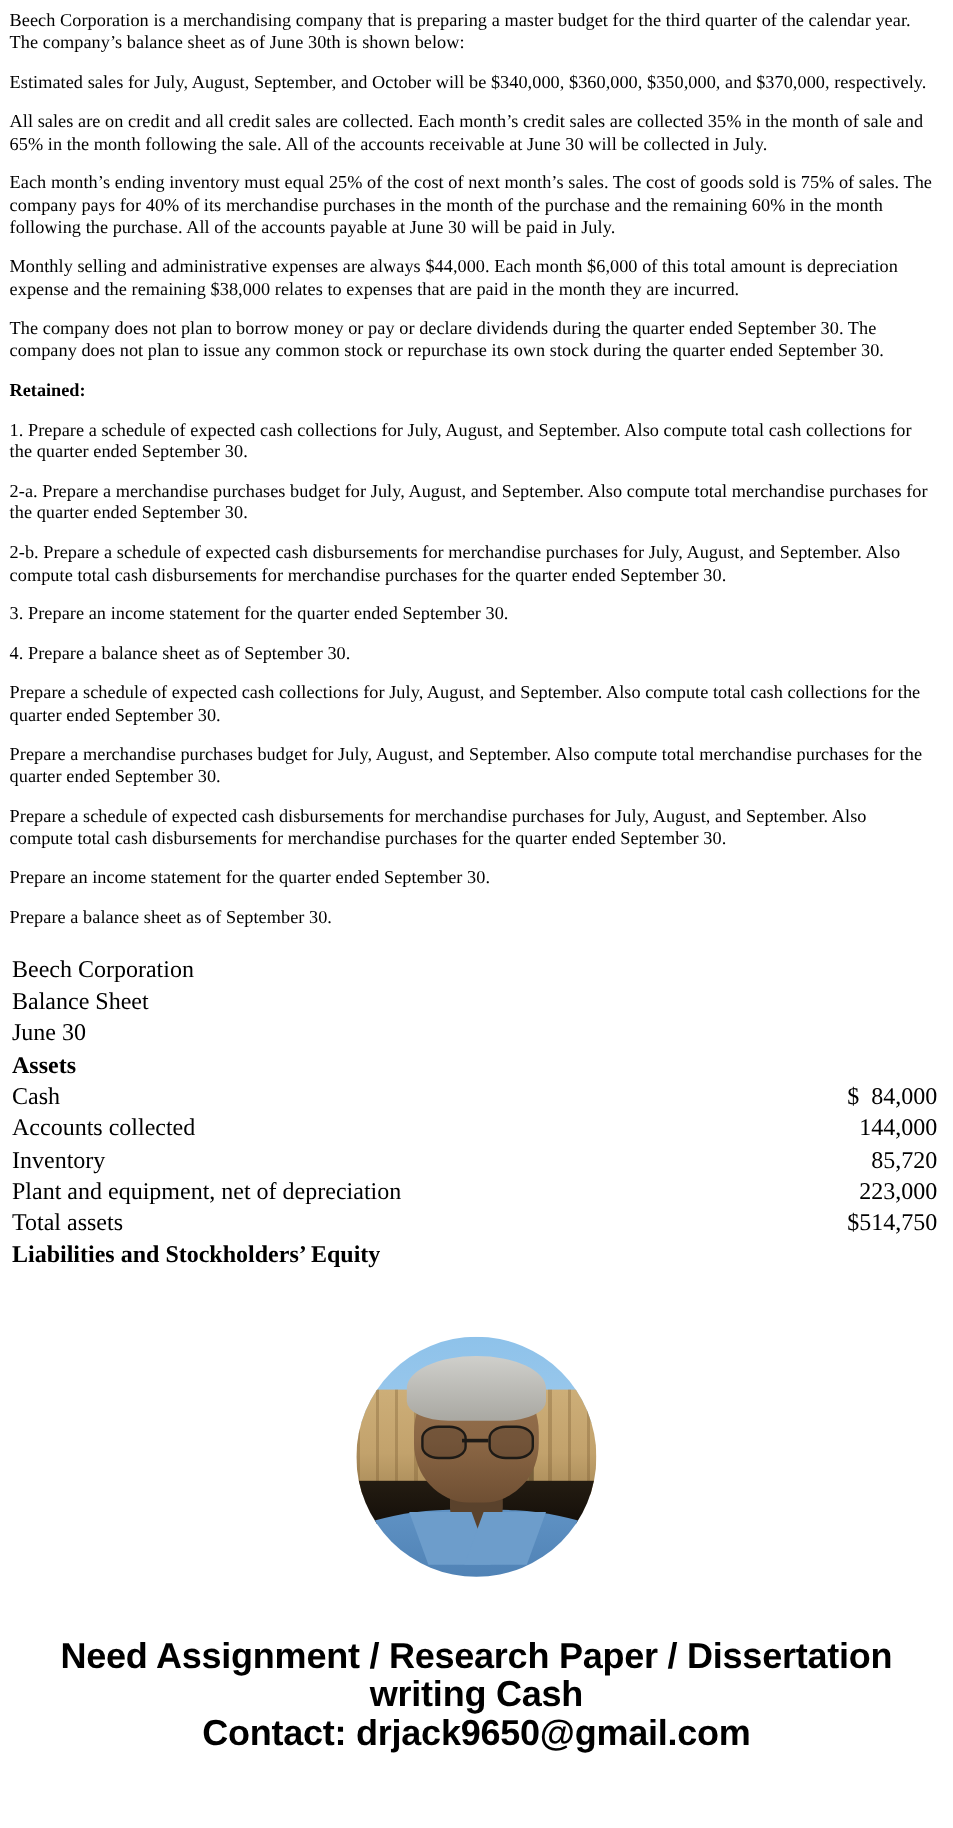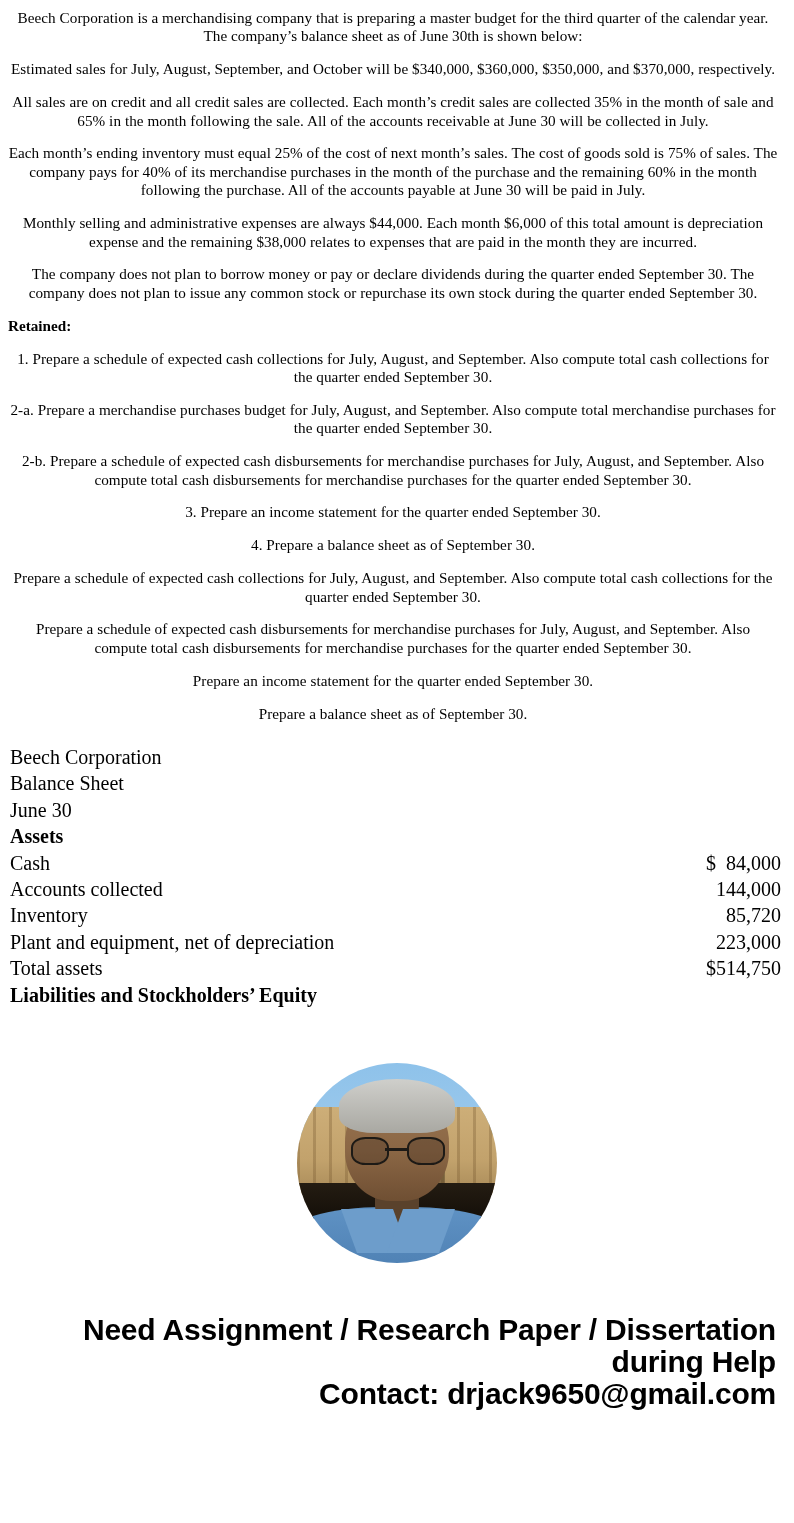--- a/index.html
+++ b/index.html
@@ -24,21 +24,21 @@
   }
 
   
   .prose {
     padding: 0 16px 0 8px;
   }
   .para {
     font-size: 15.2px;
     line-height: 1.21;
     margin: 0 0 14.5px 0;
-    text-align: center;
+    text-align: left;
     letter-spacing: 0.05px;
   }
   .para:first-child {
     margin-top: 9px;
   }
   .req-head {
     font-size: 15.2px;
     line-height: 1.21;
     font-weight: bold;
     margin: 0 0 14.5px 0;
@@ -200,21 +200,21 @@
   }
 
   
   .footer-head {
     margin-top: 52px;
     padding: 0 18px;
     font-family: "Liberation Sans", "DejaVu Sans", sans-serif;
     font-weight: bold;
     font-size: 30px;
     line-height: 1.0;
-    text-align: right;
+    text-align: center;
     color: #000000;
     letter-spacing: -0.2px;
   }
   .footer-head .fl {
     display: block;
     margin-bottom: 2px;
   }
   .footer-head .fl-contact {
     display: block;
     margin-top: 2px;
@@ -236,20 +236,21 @@
 
     <p class="req-head">Retained:</p>
 
     <p class="para">1. Prepare a schedule of expected cash collections for July, August, and September. Also compute total cash collections for the quarter ended September 30.</p>
     <p class="para">2-a. Prepare a merchandise purchases budget for July, August, and September. Also compute total merchandise purchases for the quarter ended September 30.</p>
     <p class="para">2-b. Prepare a schedule of expected cash disbursements for merchandise purchases for July, August, and September. Also compute total cash disbursements for merchandise purchases for the quarter ended September 30.</p>
     <p class="para">3. Prepare an income statement for the quarter ended September 30.</p>
     <p class="para">4. Prepare a balance sheet as of September 30.</p>
 
     <p class="para">Prepare a schedule of expected cash collections for July, August, and September. Also compute total cash collections for the quarter ended September 30.</p>
+    <p class="para">Prepare a merchandise purchases budget for July, August, and September. Also compute total merchandise purchases for the quarter ended September 30.</p>
     <p class="para">Prepare a schedule of expected cash disbursements for merchandise purchases for July, August, and September. Also compute total cash disbursements for merchandise purchases for the quarter ended September 30.</p>
     <p class="para">Prepare an income statement for the quarter ended September 30.</p>
     <p class="para">Prepare a balance sheet as of September 30.</p>
   </div>
 
   <div class="bs-wrap">
     <table class="bs-table">
       <tbody>
         <tr class="bs-title">
           <td class="bs-label">Beech Corporation</td>
@@ -341,17 +342,17 @@
       <div class="av-face"></div>
       <div class="av-hair"></div>
       <div class="av-glassL"></div>
       <div class="av-glassR"></div>
       <div class="av-bridge"></div>
     </div>
   </div>
 
   <div class="footer-head">
     <span class="fl">Need Assignment / Research Paper / Dissertation</span>
-    <span class="fl">during Help</span>
+    <span class="fl">writing Cash</span>
     <span class="fl-contact">Contact: drjack9650@gmail.com</span>
   </div>
 
 </div>
 
 </body></html>

